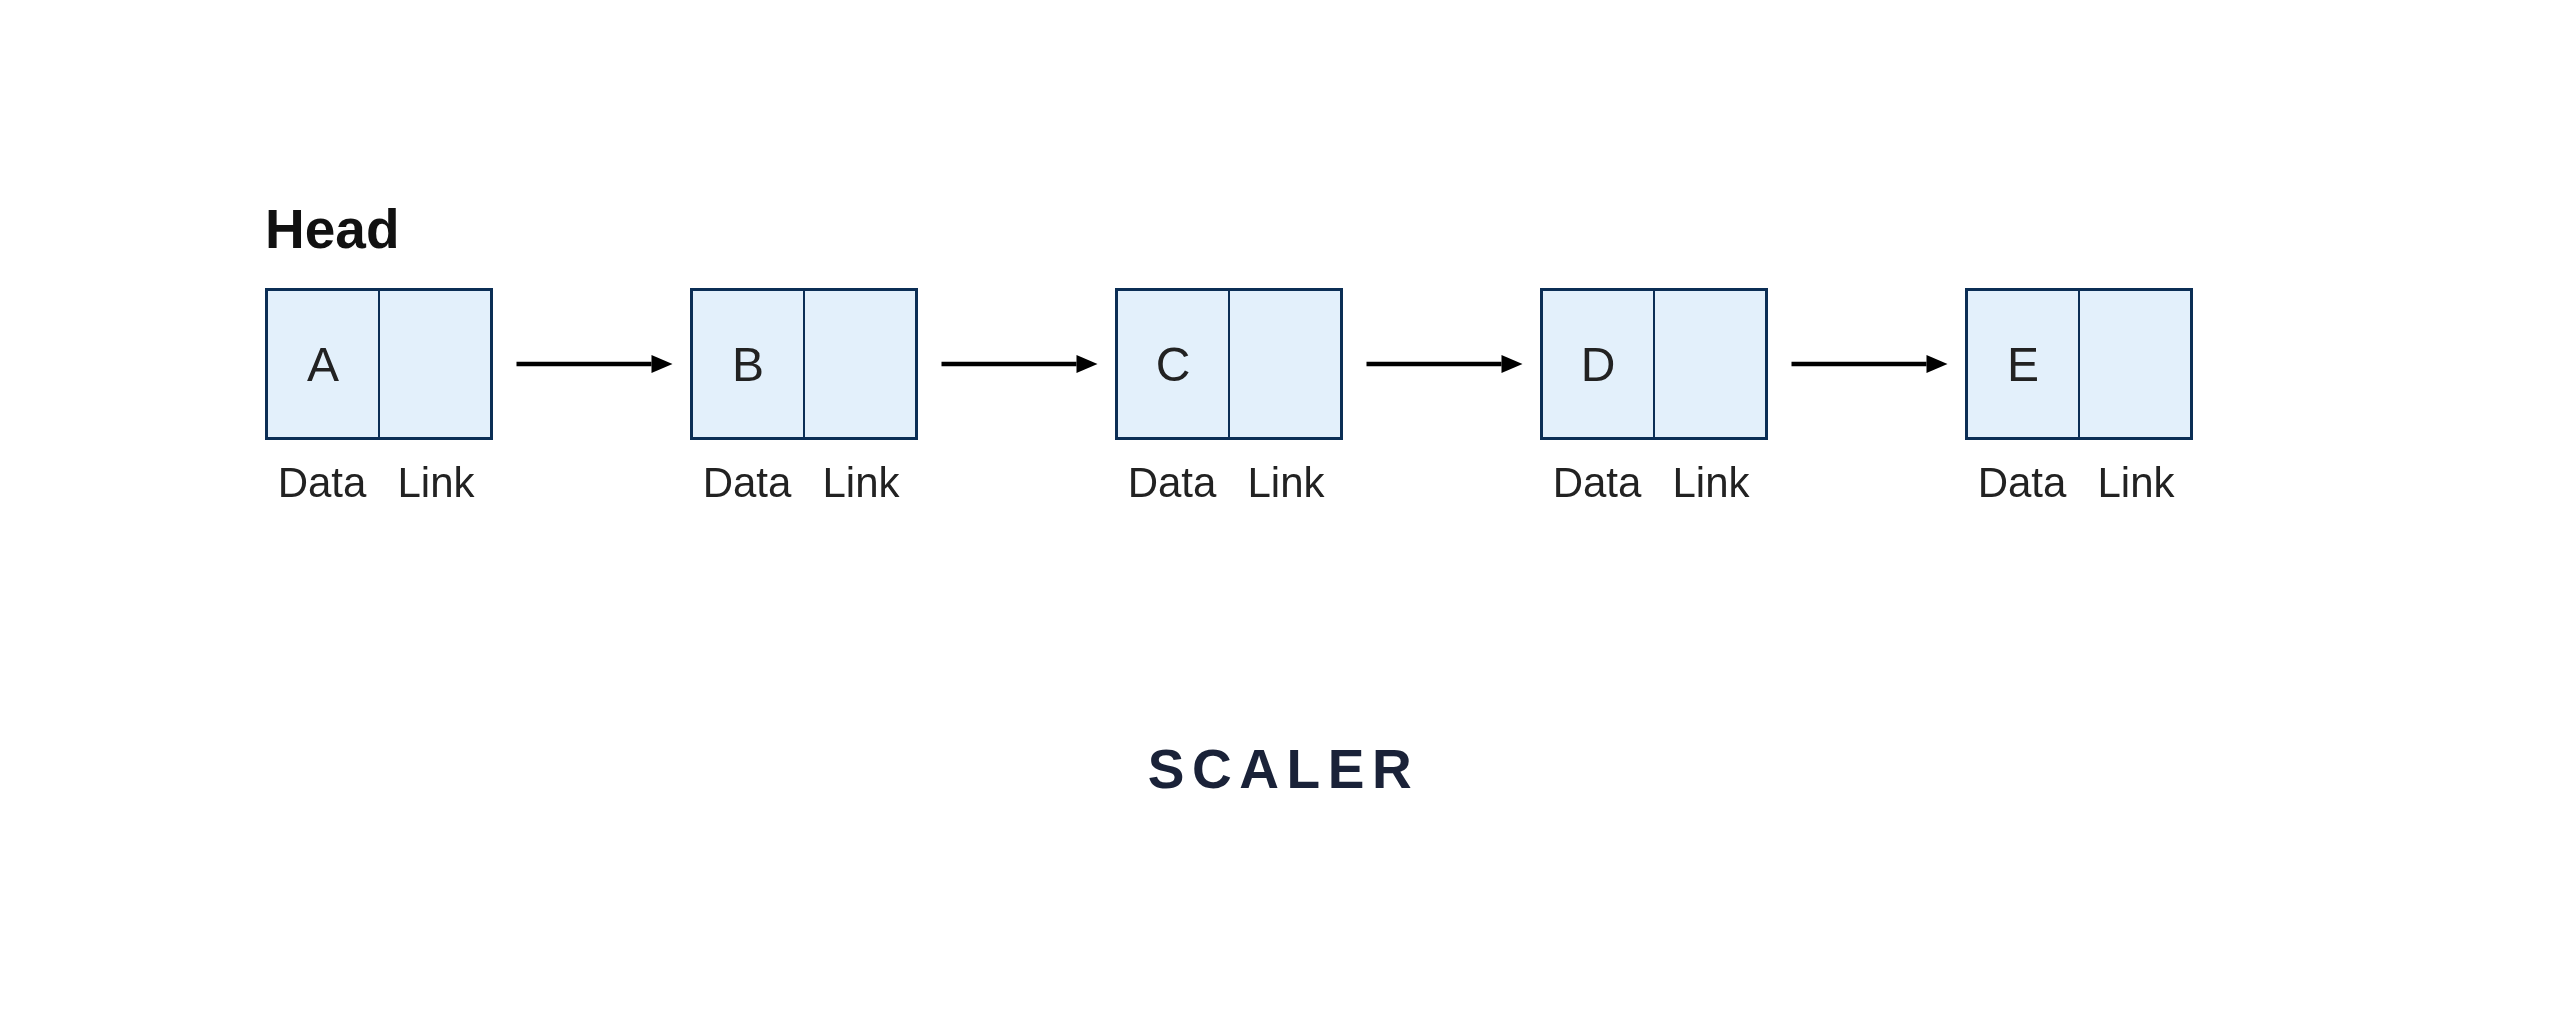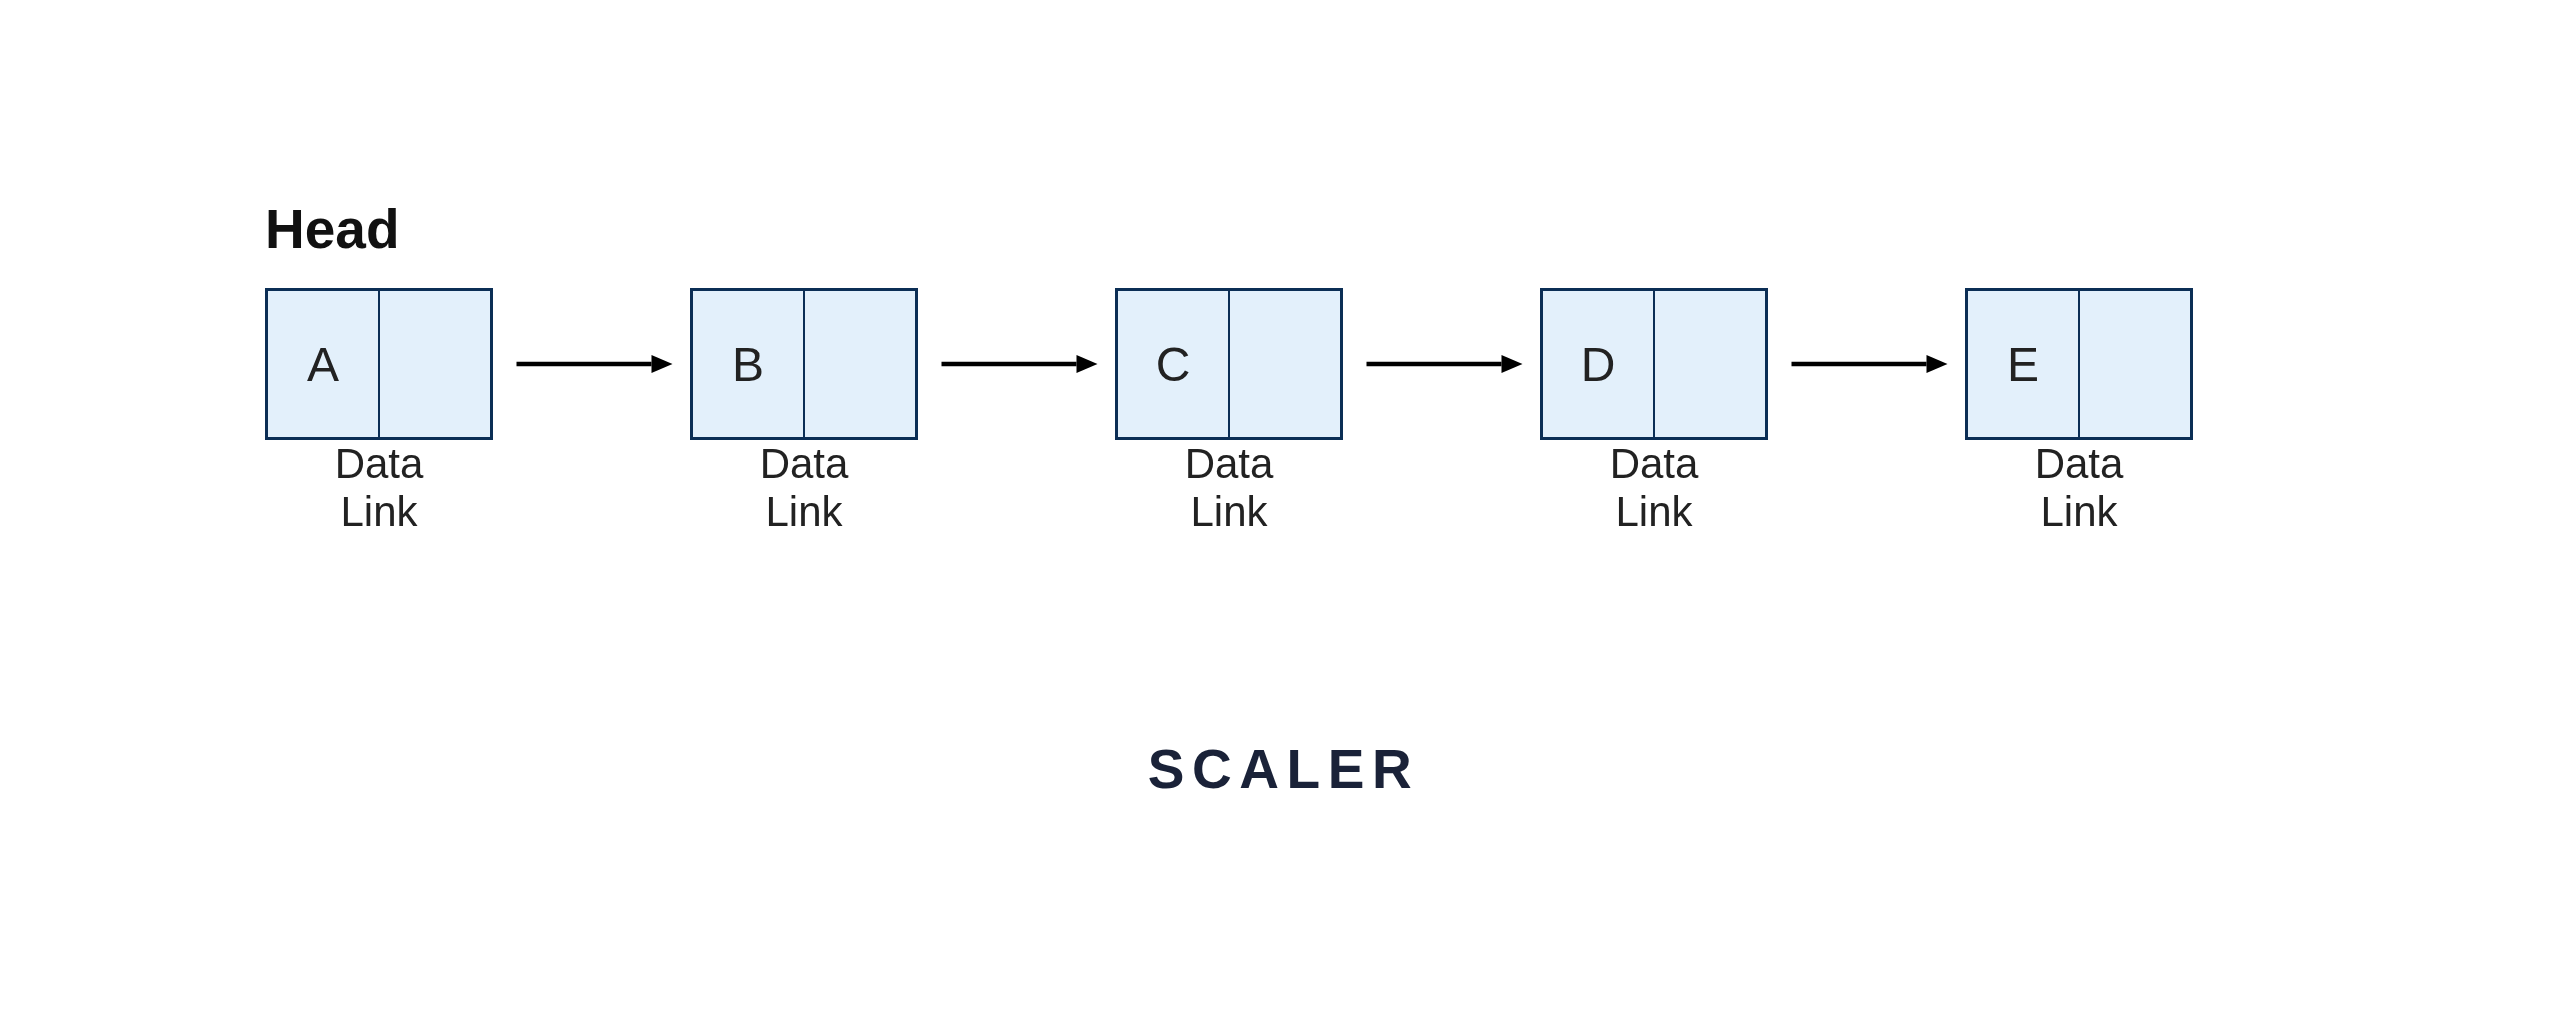--- a/index.html
+++ b/index.html
@@ -50,22 +50,22 @@
     display: flex;
     align-items: center;
     justify-content: center;
     font-size: 48px;
     color: #222;
   }
   .cell.data { border-right-width: 1.9px; }
   .cell.link { border-left-width: 1.9px; }
   .sublabels {
     display: flex;
-    flex-direction: column;
-    margin-top: 0;
+    flex-direction: row;
+    margin-top: 19px;
   }
   .sublabel {
     width: 114px;
     text-align: center;
     font-size: 42px;
     color: #222;
   }
   .arrow-wrap {
     width: 197px;
     height: 152px;

